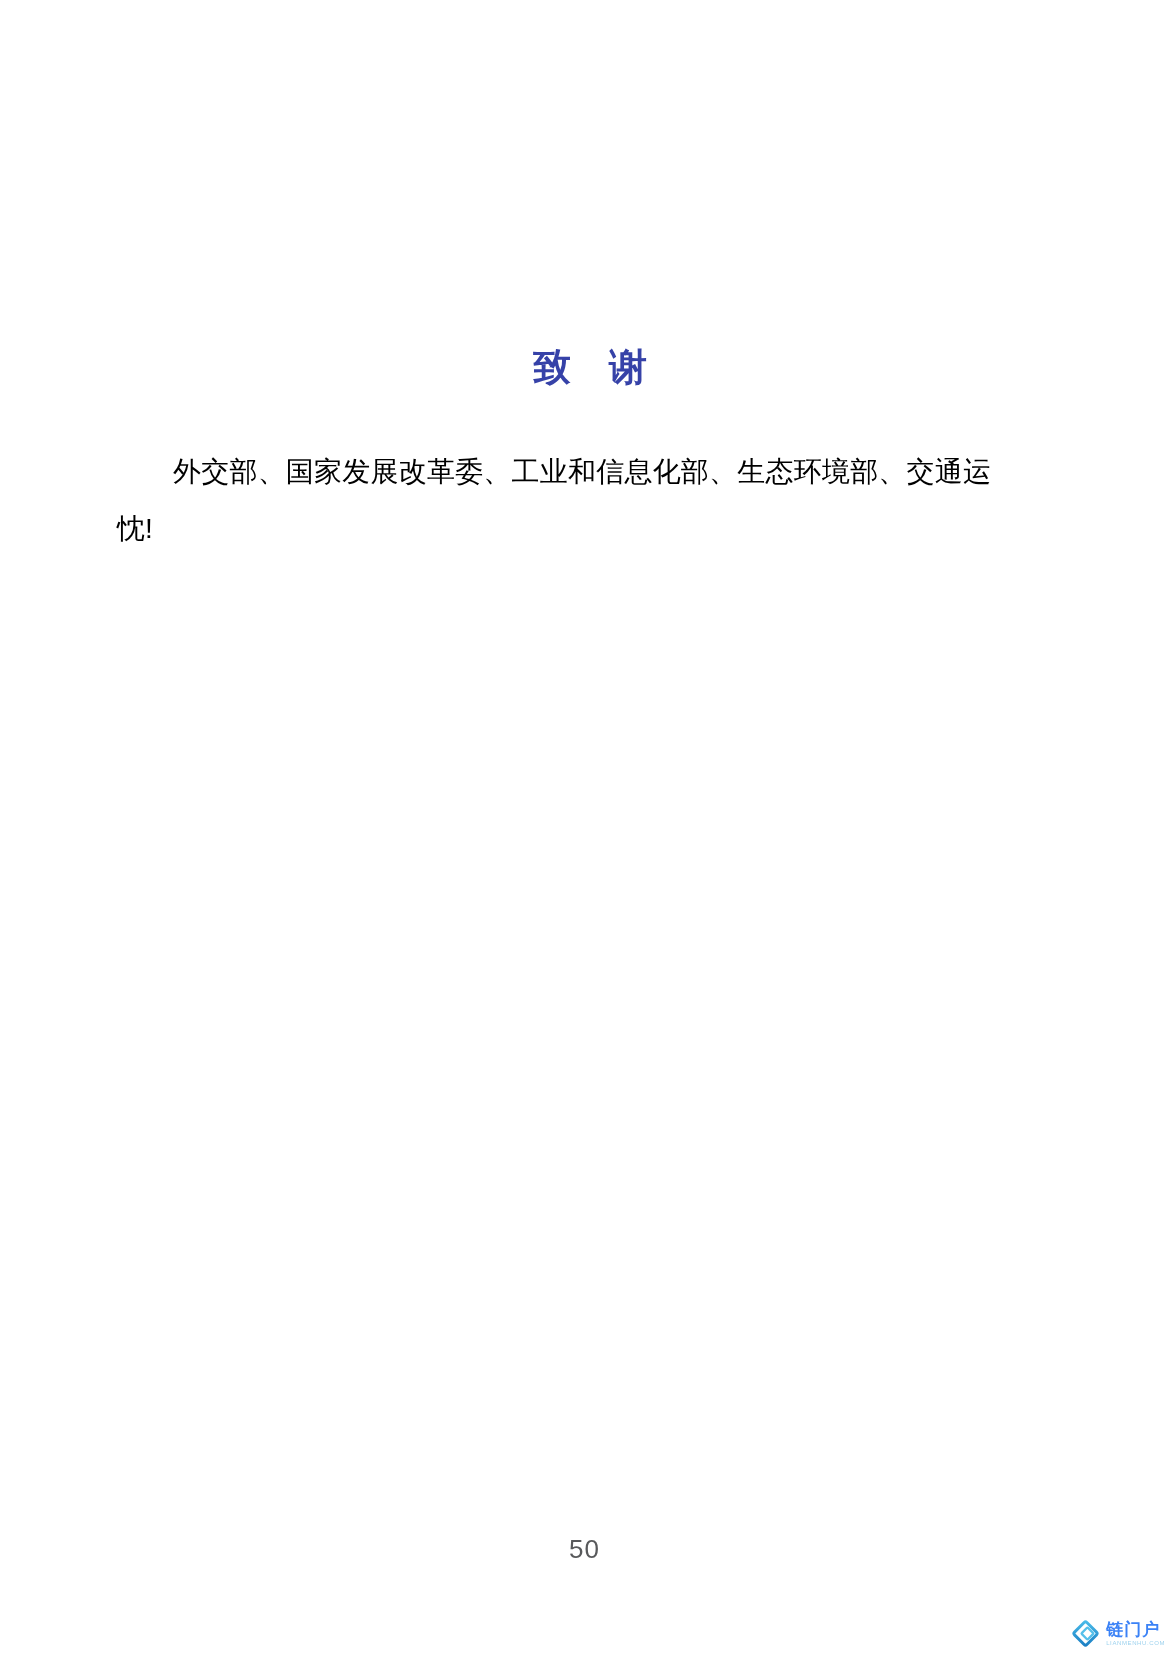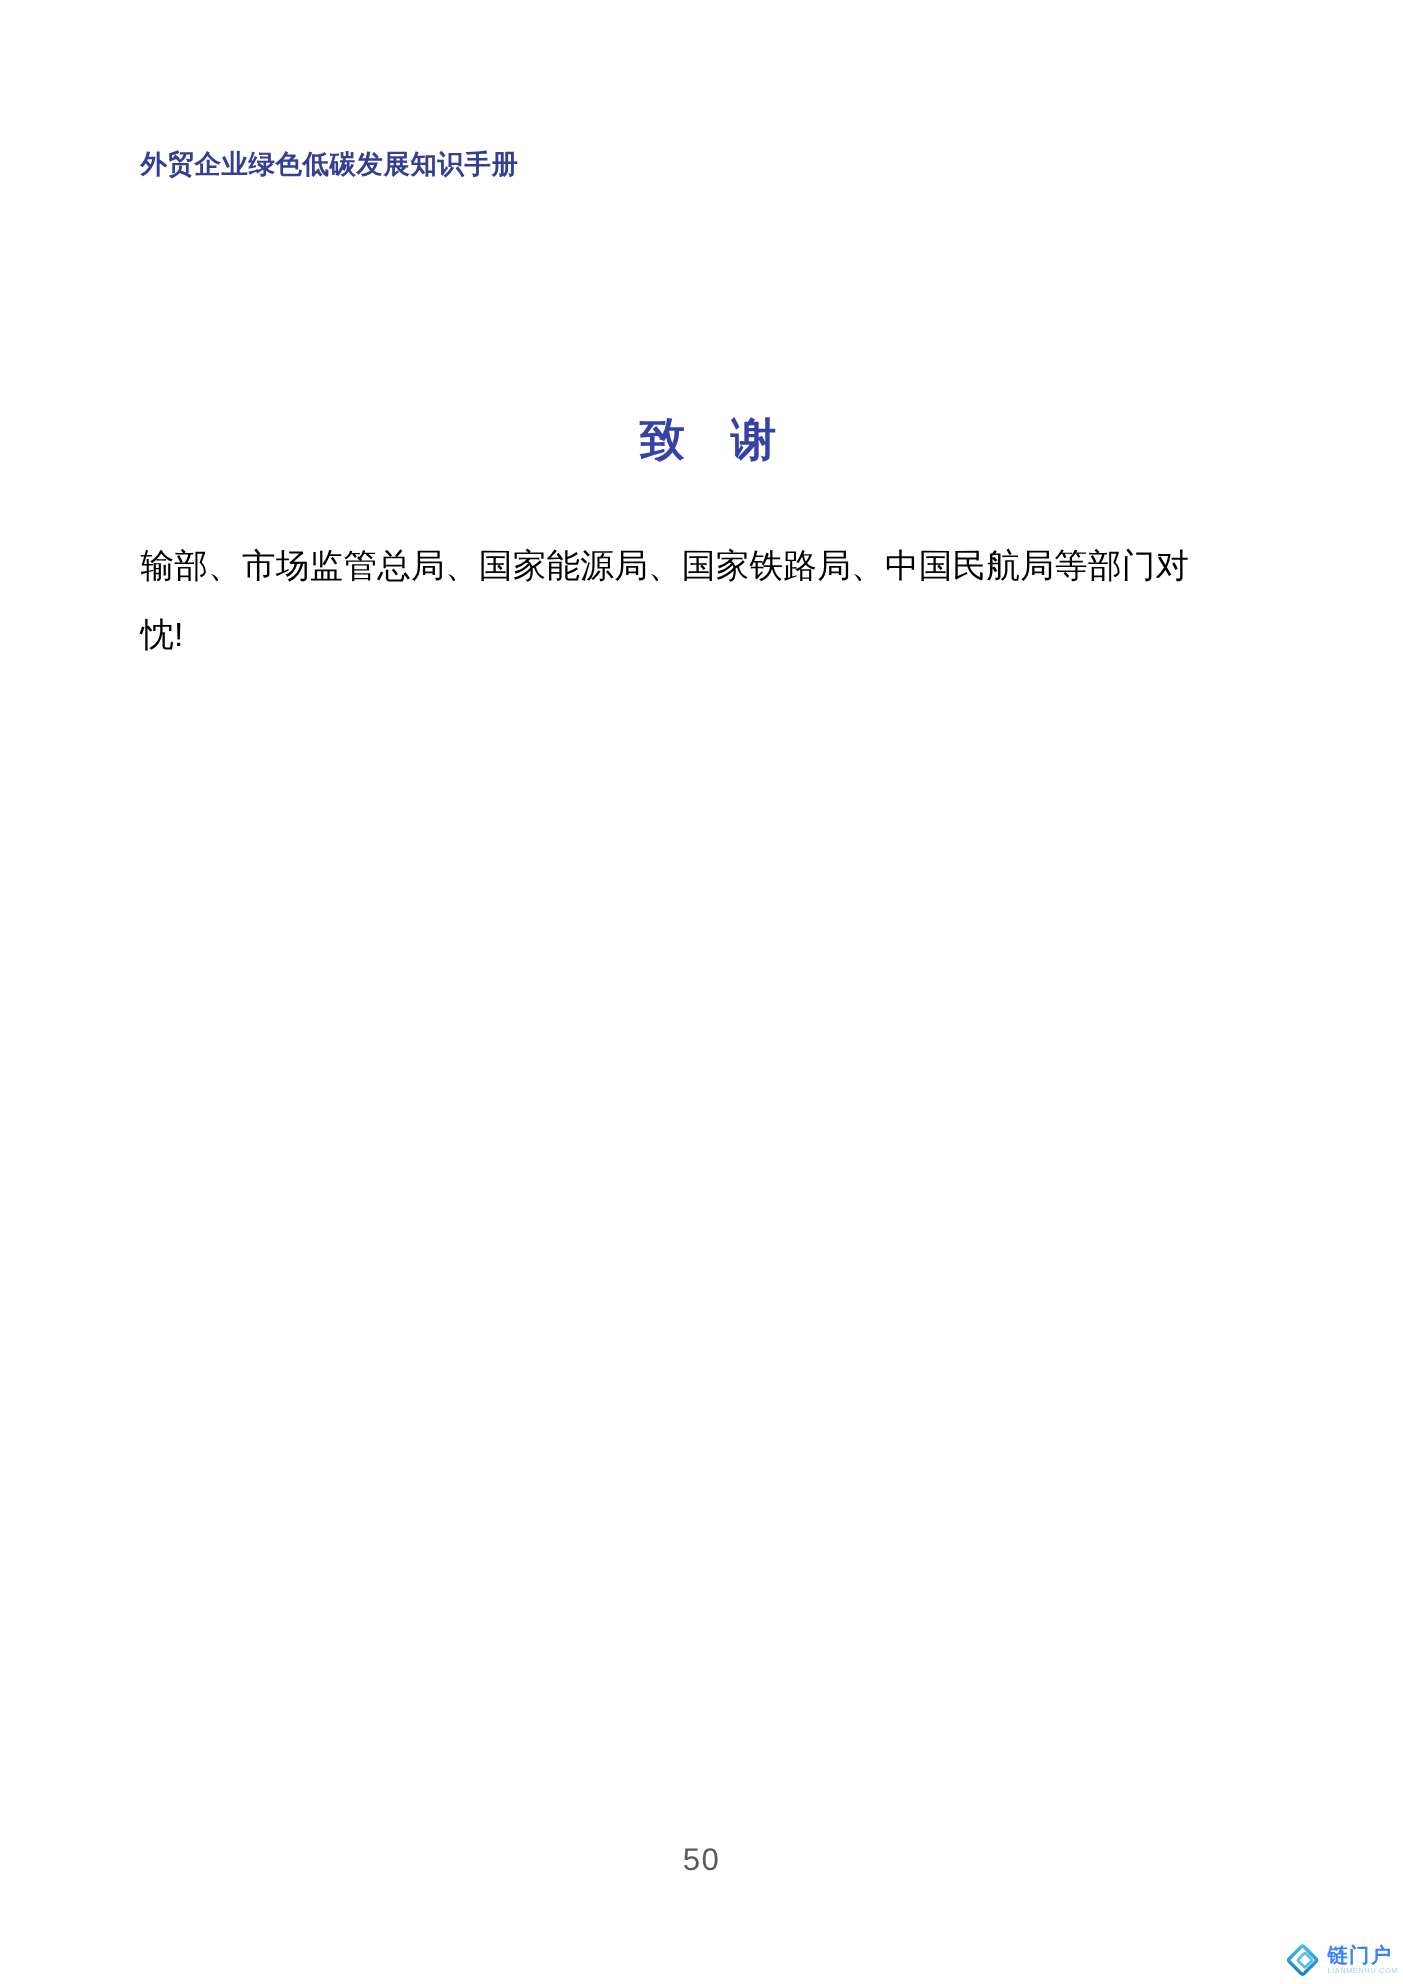--- a/index.html
+++ b/index.html
@@ -90,26 +90,25 @@
     letter-spacing: 0.6px;
     margin-top: 2px;
     line-height: 1;
   }
 </style>
 </head>
 <body>
 
 <div class="page">
 
-  <div class="doc-header">外贸企业绿色低碳发展知识手册</div>
 
   <h1 class="page-title">致　谢</h1>
 
   <div class="body-text">
-    <div class="line just">输部、市场监管总局、国家能源局、国家铁路局、中国民航局等部门对</div>
+    <div class="line just indent">外交部、国家发展改革委、工业和信息化部、生态环境部、交通运</div>
     <div class="line">忱!</div>
   </div>
 
   <div class="page-number">50</div>
 
   <div class="footer-logo">
     <span style="display:inline-flex;">
       <svg width="33" height="33" viewBox="0 0 34 34" xmlns="http://www.w3.org/2000/svg" aria-hidden="true">
         <defs>
           <linearGradient id="lg" x1="0" y1="0" x2="1" y2="1">

